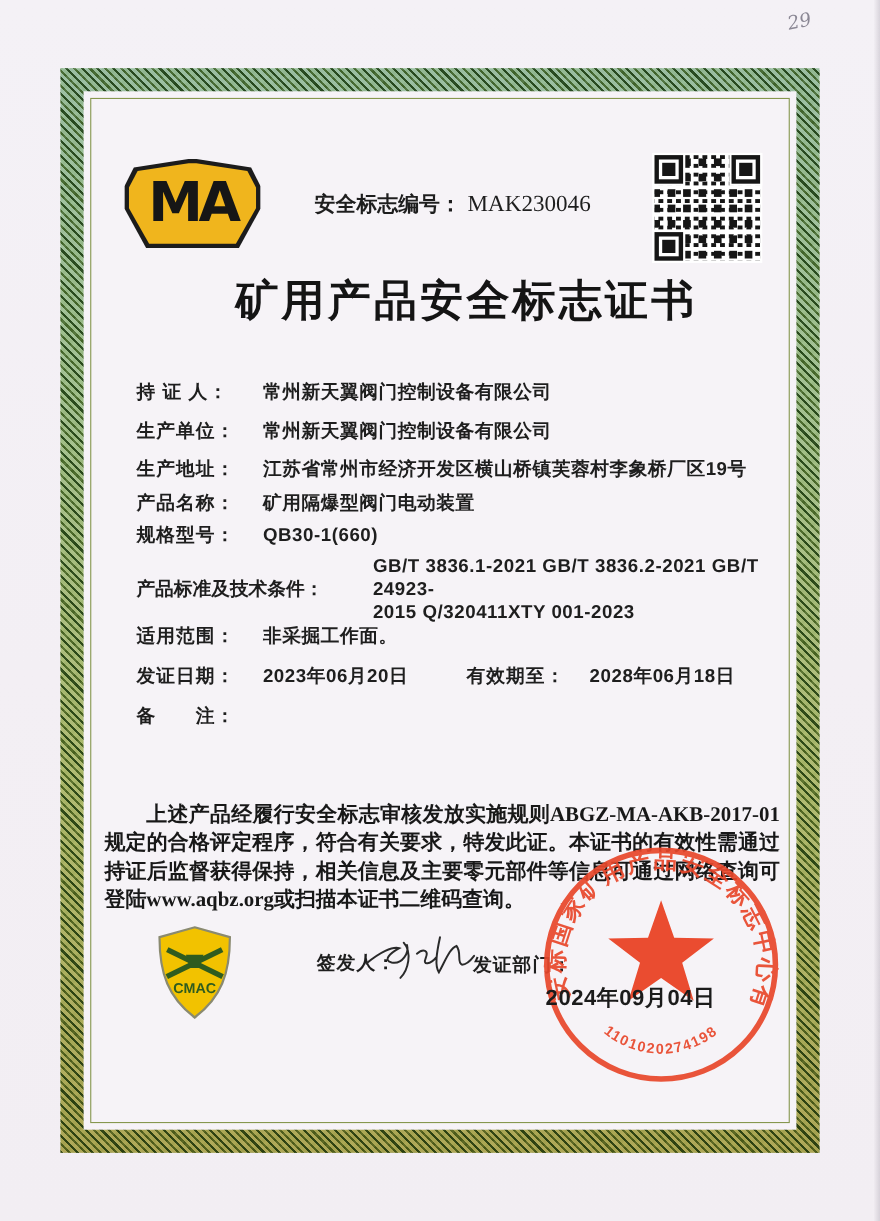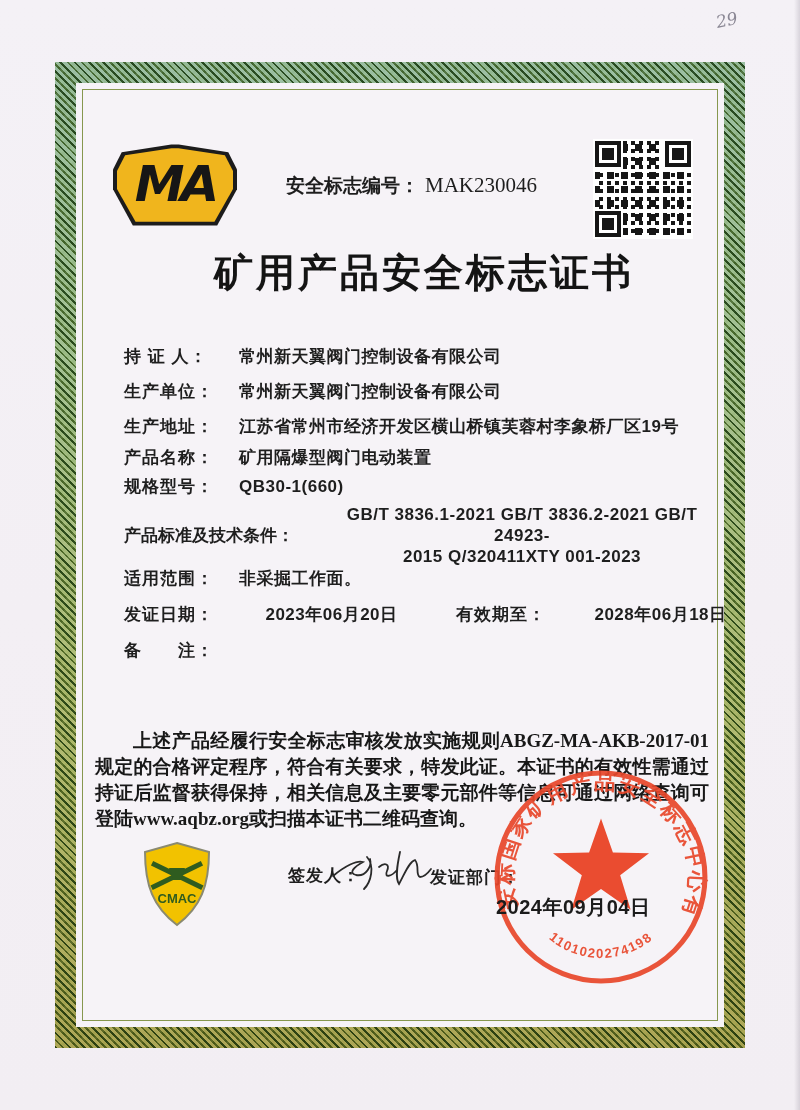--- a/index.html
+++ b/index.html
@@ -26,21 +26,21 @@
   .cert-inner{width:100%;height:100%;box-sizing:border-box;background:#f6f3f7;
     border:1px solid #86974e;box-shadow:0 0 0 6px #f6f3f7;}
 
   
   .ma-badge{position:absolute;left:113px;top:142px;width:124px;height:86px;}
   .ma-outer{position:absolute;inset:0;background:#1c1c1c;
     clip-path:polygon(0% 32%,7% 12%,47% 3%,53% 3%,93% 12%,100% 32%,100% 55%,84% 97%,16% 97%,0% 55%);}
   .ma-inner{position:absolute;inset:4px;background:#f0b51d;
     clip-path:polygon(0% 32%,7% 12%,47% 3%,53% 3%,93% 12%,100% 32%,100% 55%,84% 97%,16% 97%,0% 55%);
     display:flex;align-items:center;justify-content:center;}
-  .ma-text{font-size:50px;font-weight:900;font-style:italic;letter-spacing:-4px;color:#161616;
+  .ma-text{font-size:50px;font-weight:900;letter-spacing:-4px;color:#161616;
     font-family:"DejaVu Sans",sans-serif;transform:translateY(-1px);}
 
   .cert-no{position:absolute;left:286px;top:173px;white-space:nowrap;}
   .cert-no .lbl{font-size:19px;font-weight:bold;margin-top:36px;}
   .cert-no .val{font-size:21px;font-family:"Liberation Serif",serif;margin-left:6px;}
 
   .qr{position:absolute;left:593px;top:139px;width:100px;height:100px;background:#fff;}
   .qr-noise{position:absolute;inset:2px;
     background:
       repeating-conic-gradient(#161616 0% 25%,#ffffff 0% 100%),
@@ -54,24 +54,24 @@
   .title{position:absolute;left:0;right:0;top:246px;text-align:center;
     font-family:"Liberation Serif","DejaVu Serif",serif;font-weight:bold;
     font-size:39px;letter-spacing:3px;color:#141414;padding-left:48px;}
 
   
   .fields{position:absolute;left:100px;top:345px;width:605px;}
   .frow{display:flex;align-items:center;min-height:21px;margin-bottom:12px;}
   .flabel{width:115px;font-size:17px;font-weight:bold;letter-spacing:1px;flex:none;margin-left:24px;}
   .flabel.wide{width:215px;letter-spacing:0;}
   .fvalue{font-size:17px;font-weight:bold;font-family:"Liberation Sans",sans-serif;
-    letter-spacing:.5px;white-space:pre-line;line-height:21px;text-align:center;}
+    letter-spacing:.5px;white-space:pre-line;line-height:21px;}
   .mb8{margin-bottom:8px}.mb6{margin-bottom:6px}.mb0{margin-bottom:0}.mb13{margin-bottom:13px}
   .vrow .fvalue{width:185px;flex:none;}
-  .vrow .flabel2{width:112px;font-size:17px;font-weight:bold;letter-spacing:1px;flex:none;margin-left:32px;}
+  .vrow .flabel2{width:112px;font-size:17px;font-weight:bold;letter-spacing:1px;flex:none;}
 
   
   .statement{position:absolute;left:95px;top:728px;width:614px;
     font-family:"Liberation Serif","DejaVu Serif",serif;font-weight:bold;
     font-size:19px;line-height:26px;text-indent:2em;text-align:justify;color:#181818;}
 
   
   .cmac{position:absolute;left:138px;top:840px;}
   .signer-label{position:absolute;left:288px;top:864px;font-size:17px;font-weight:bold;letter-spacing:1px;}
   .signature{position:absolute;left:325px;top:836px;}

